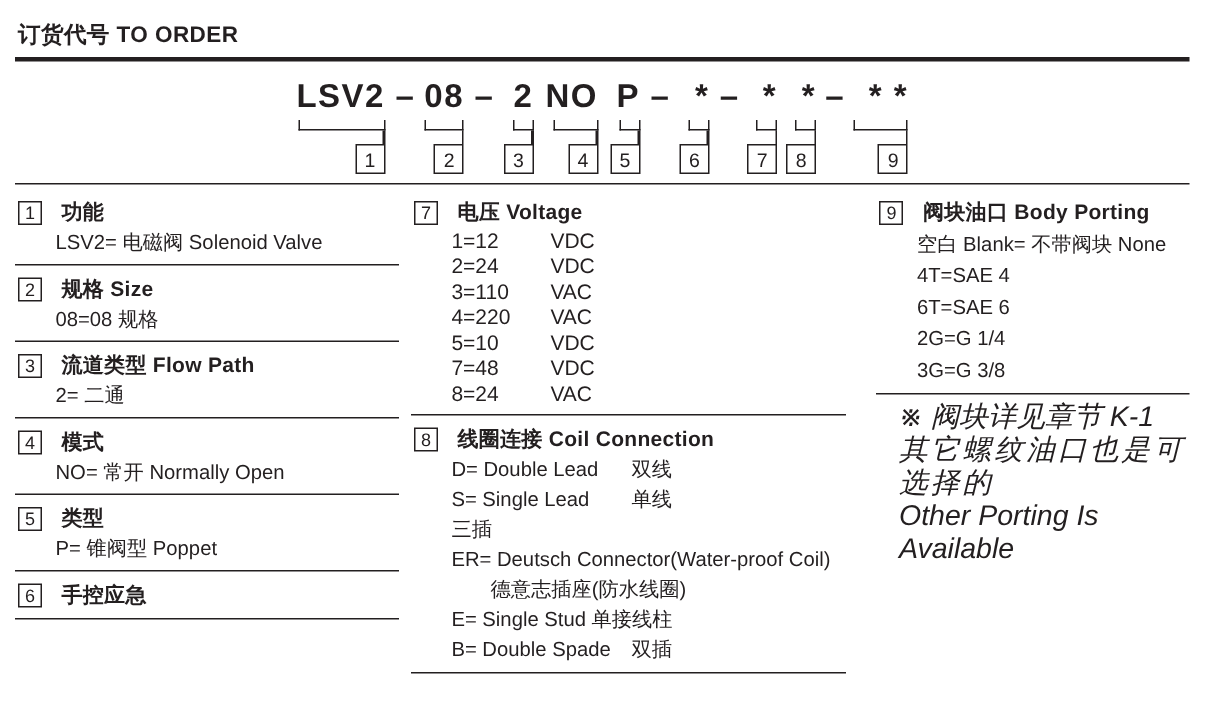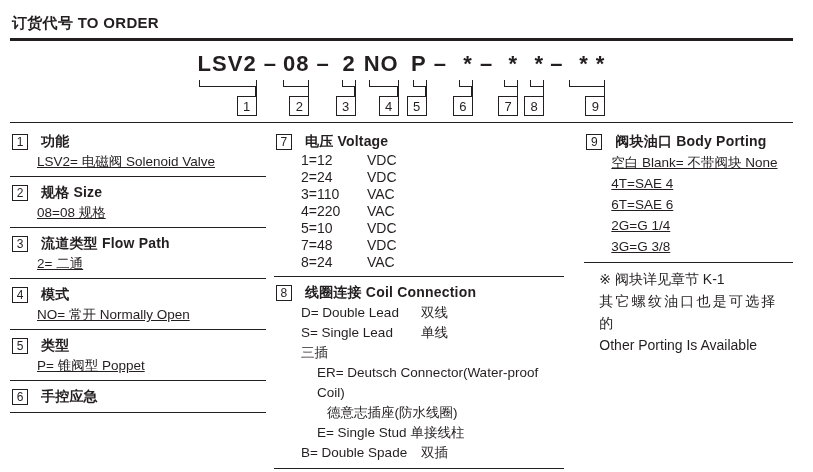--- a/index.html
+++ b/index.html
@@ -55,37 +55,37 @@
   .item { border-bottom: 1.4px solid #231f20; padding-bottom: 5px; margin-bottom: 6px; }
   .item.last { margin-bottom: 0; }
   .ihead { display: flex; align-items: center; margin-bottom: 1px; height: 19px; }
   .ibox {
     width: 16px; height: 16px; border: 1.1px solid #231f20; flex: none;
     display: flex; align-items: center; justify-content: center;
     font-size: 12px; line-height: 1; margin-left: 2px;
   }
   .ititle { font-size: 14px; font-weight: 700; margin-left: 13px; letter-spacing: 0.2px; }
   .ibody { padding-left: 27px; }
-  .iline { font-size: 13.5px; line-height: 19px; text-decoration: underline; }
+  .iline { font-size: 13.5px; line-height: 19px; }
 
   
   .vrow { display: flex; font-size: 14px; line-height: 17px; }
   .vcode { width: 66px; flex: none; }
   .vunit { }
 
   
   .crow { display: flex; font-size: 13.5px; line-height: 20px; }
   .cen { width: 120px; flex: none; }
-  .crow.single { display: block; margin-left: 16px; }
+  .crow.single { display: block; }
   .crow.indent { display: block; padding-left: 26px; }
 
   
   .col-c .iline { line-height: 21px; }
   .note { padding-left: 15px; padding-top: 5px; }
-  .nline { font-size: 14px; line-height: 22px; }
+  .nline { font-size: 19px; line-height: 22px; font-style: italic; }
   .nline.spaced { letter-spacing: 2.2px; }
 </style>
 </head>
 <body>
 
 <div class="page">
 
   <div class="hdr">订货代号 TO ORDER</div>
   <div class="rule-thick"></div>
 

